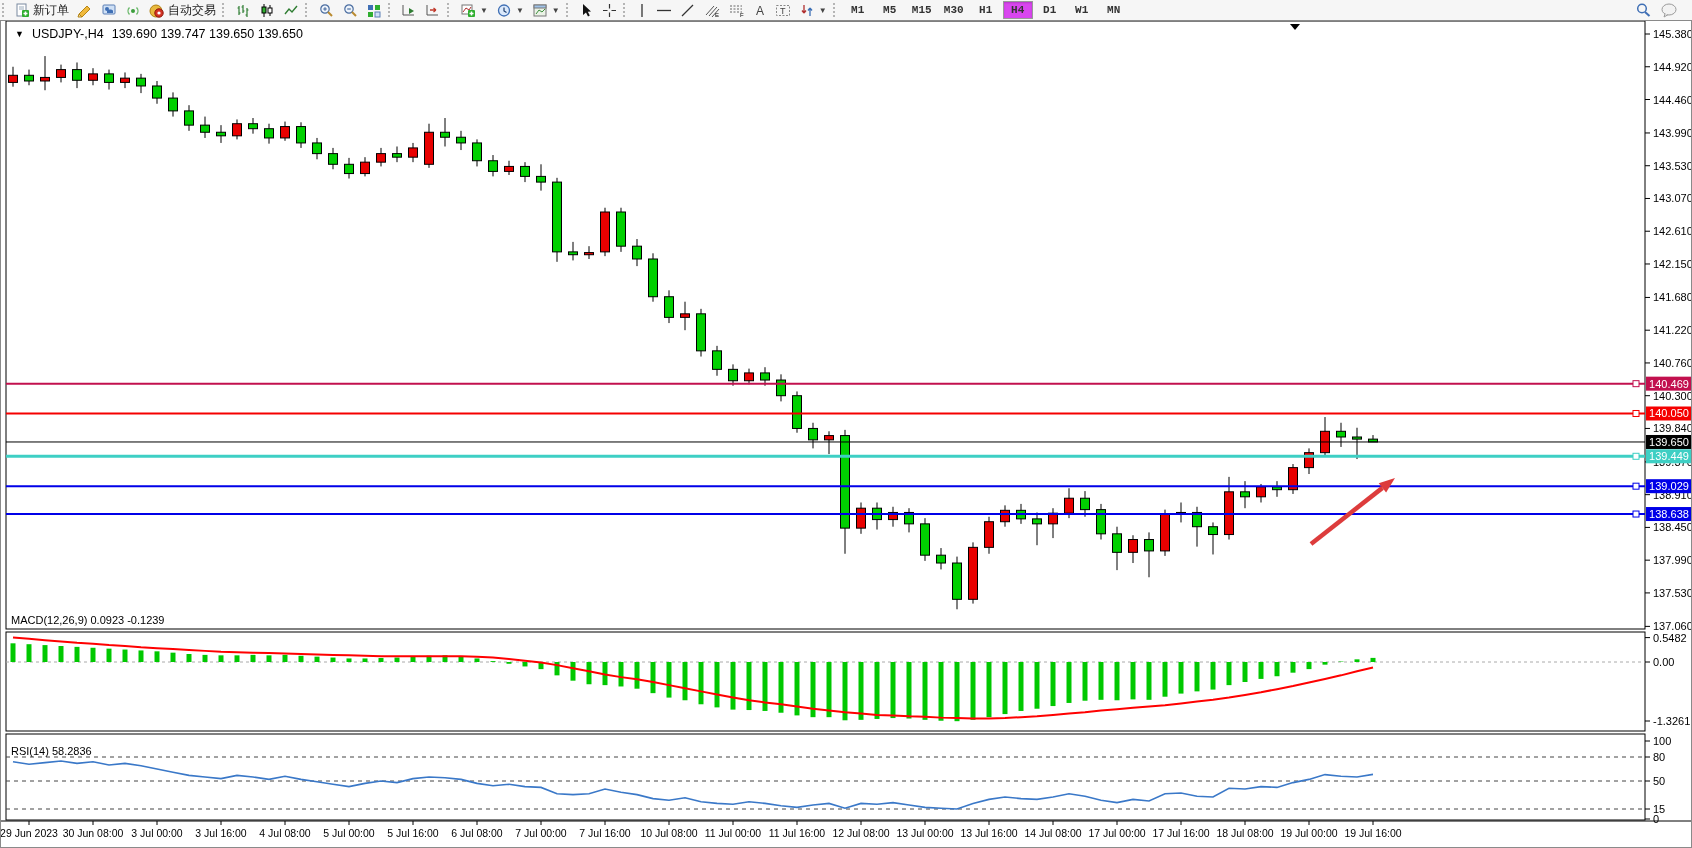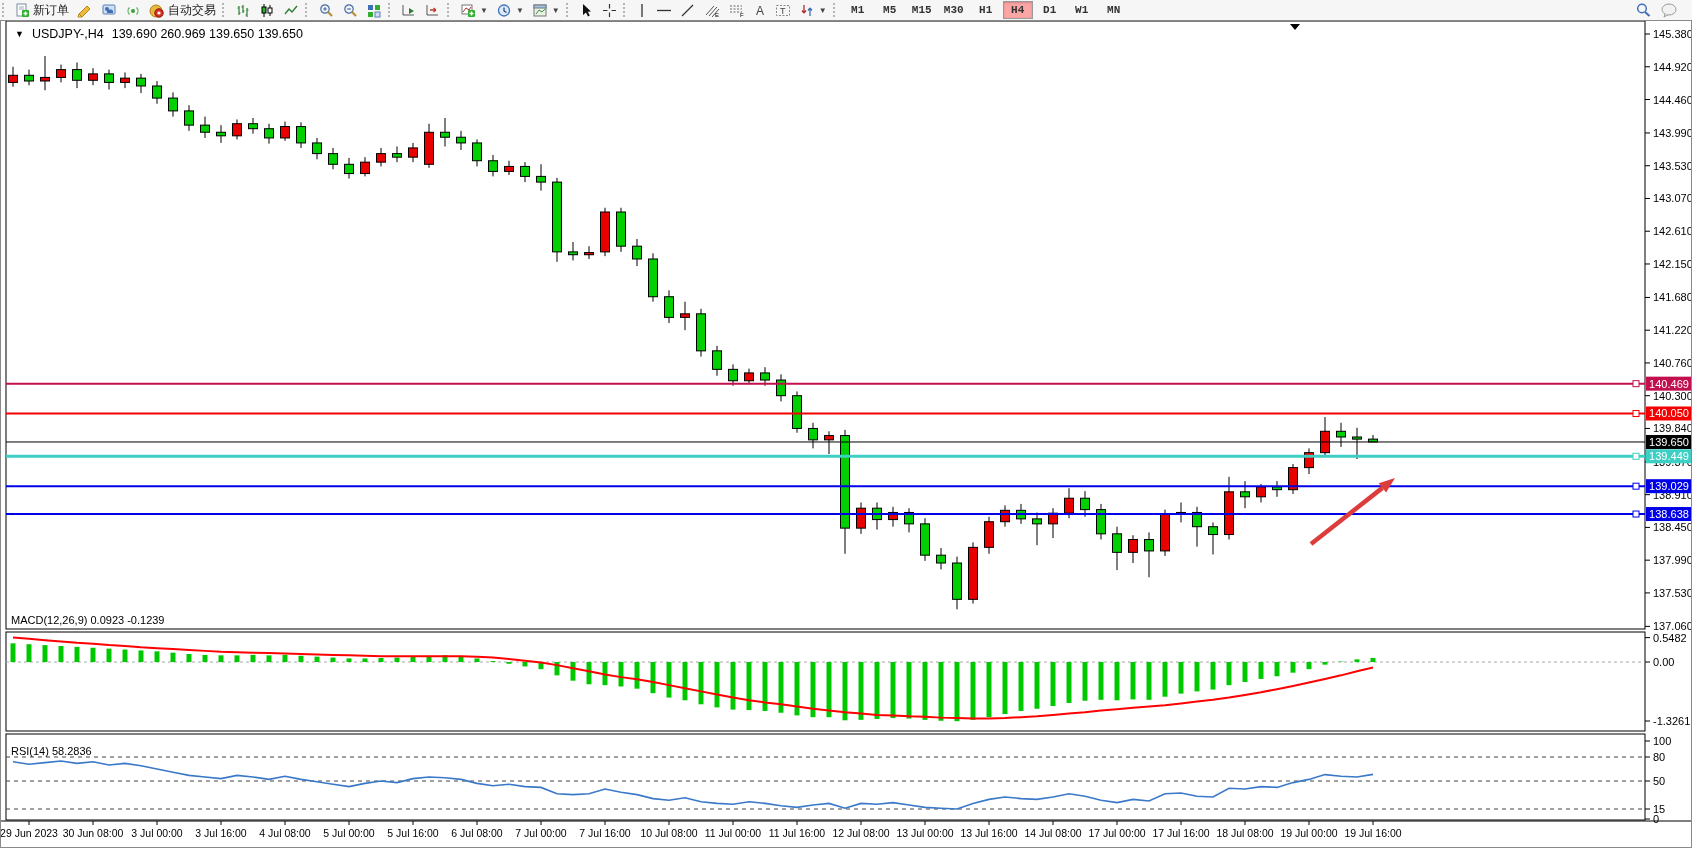--- a/index.html
+++ b/index.html
@@ -7,21 +7,21 @@
   
   .toolbar{position:absolute;left:0;top:0;width:1692px;height:20px;background:#f6f6f6;
     border-bottom:1px solid #cfcfcf;display:flex;align-items:center;font-size:12px;color:#222;}
   .grip{width:5px;height:14px;margin:0 2px;border-left:2px dotted #b5b5b5;}
   .tb-btn{height:18px;display:flex;align-items:center;gap:3px;padding:16px 3px;border:1px solid transparent;
     border-radius:2px;cursor:default;white-space:nowrap;}
   .tb-btn svg{display:block}
   .caret{font-size:8px;color:#444;margin-left:1px;}
   .tf-btn{height:16px;min-width:24px;display:flex;align-items:center;justify-content:center;
     font-size:11px;font-weight:bold;color:#333;border:1px solid transparent;margin:0 1px;padding:0 2px;font-family:Liberation Mono, monospace;}
-  .tf-btn.active{border:1px solid #9a9a9a;background:#fca5a5;box-shadow:inset 0 1px 2px rgba(0,0,0,.18);}
+  .tf-btn.active{border:1px solid #9a9a9a;background:#d946ef;box-shadow:inset 0 1px 2px rgba(0,0,0,.18);}
   .spacer{flex:1}
   .badge{position:absolute;top:-4px;right:-6px;background:#e53929;color:#fff;border-radius:7px;
     min-width:12px;height:12px;font-size:9px;line-height:12px;text-align:center;padding:0 2px;font-weight:bold;}
   .chat-wrap{position:relative;margin-right:10px;}
   
   .chart-window{position:absolute;left:0;top:20px;width:1690px;height:826px;background:#fff;
     border:1px solid #8a8a8a;}
   .chart-title{position:absolute;left:14px;top:6px;font-size:12.5px;color:#000;display:flex;gap:8px;align-items:center;z-index:5;}
   .chart-title .tri{font-size:9px;}
   .ind-label{position:absolute;font-size:11px;color:#000;z-index:5;}
@@ -307,21 +307,21 @@
         </svg>
     </span>
     <span class="badge">1</span>
   </span>
 </div>
 
 <div class="chart-window">
   <div class="chart-title">
     <span class="tri">▼</span>
     <span>USDJPY-,H4</span>
-    <span>139.690 260.969 139.650 139.650</span>
+    <span>139.690 139.747 139.650 139.650</span>
   </div>
   <div class="ind-label" style="left:10px;top:593px;">MACD(12,26,9) 0.0923 -0.1239</div>
   <div class="ind-label" style="left:10px;top:724px;">RSI(14) 58.2836</div>
   <svg id="chart-svg" width="1690" height="826" viewBox="0 22 1690 826">
       <rect x="5" y="22" width="1639" height="608" fill="#ffffff" stroke="#000" stroke-width="1"></rect>
       <rect x="5" y="633" width="1639" height="99" fill="#ffffff" stroke="#000" stroke-width="1"></rect>
       <rect x="5" y="735" width="1639" height="86" fill="#ffffff" stroke="#000" stroke-width="1"></rect>
       <g>
         <line x1="1644" y1="35" x2="1649" y2="35" stroke="#000"></line>
         <text x="1652" y="39" font-size="11" fill="#000">145.380</text>

